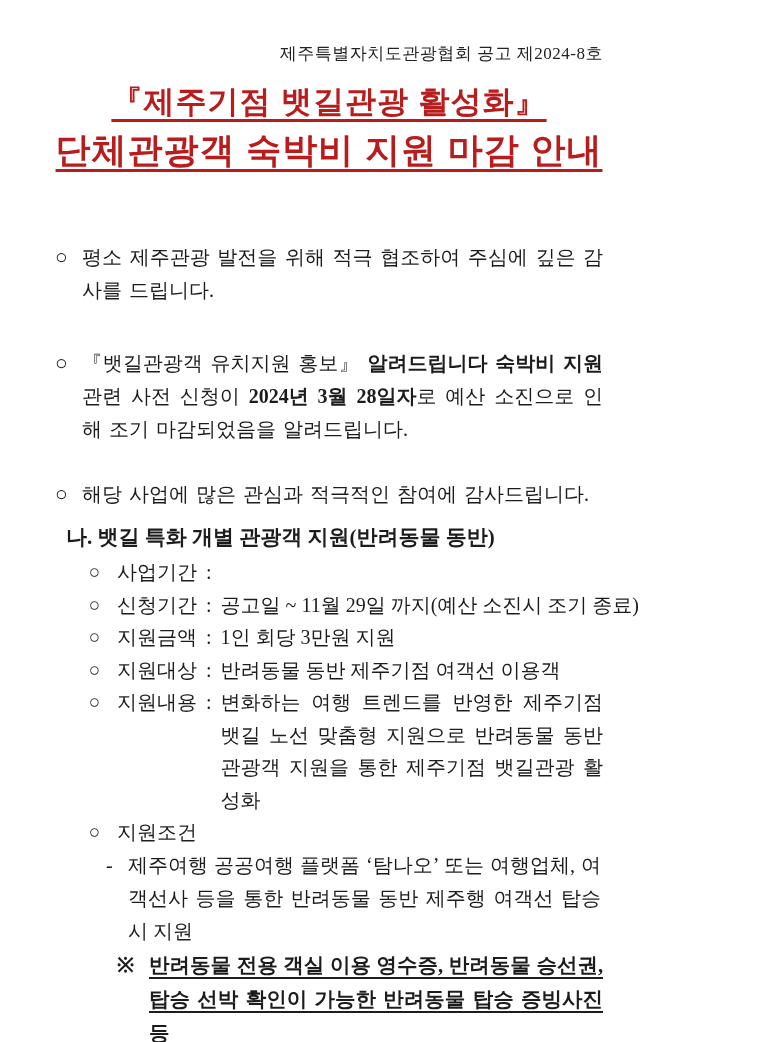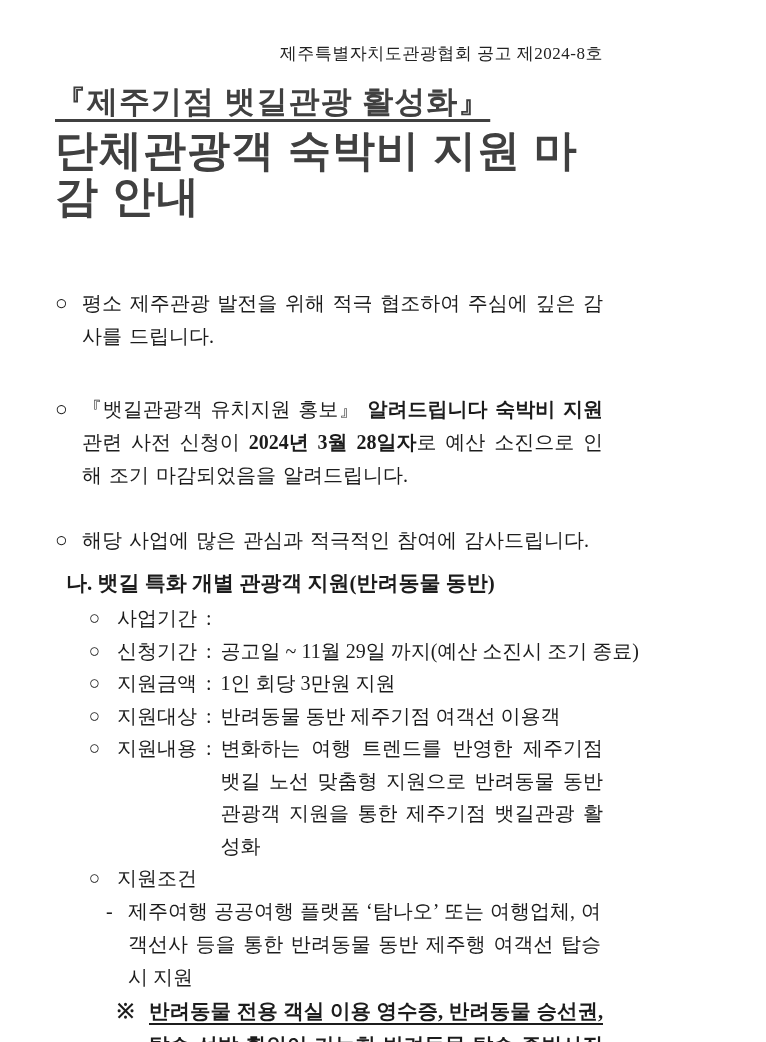--- a/index.html
+++ b/index.html
@@ -15,39 +15,41 @@
     overflow: hidden;
   }
   .notice-no {
     text-align: right;
     font-size: 17px;
     letter-spacing: 0.5px;
     color: #222;
   }
   .title-block {
     margin-top: 16px;
+    text-align: center;
     font-family: "Liberation Sans", sans-serif;
     font-weight: bold;
-    color: #404040;
+    color: #b91c1c;
   }
   .title-line1 {
     display: inline-block;
     font-size: 31px;
     letter-spacing: 1px;
     line-height: 42px;
     text-decoration: underline;
     text-decoration-thickness: 2.5px;
     text-underline-offset: 7px;
   }
   .title-line2-wrap { margin-top: 4px; }
   .title-line2 {
     display: inline-block;
-    font-size: 43px;
+    font-size: 35px;
     letter-spacing: 1px;
     line-height: 46px;
+    text-decoration: underline;
     text-decoration-thickness: 3px;
     text-underline-offset: 7px;
   }
   .para {
     display: flex;
     font-size: 20px;
     line-height: 33px;
     word-spacing: 2px;
   }
   .para .bullet {

